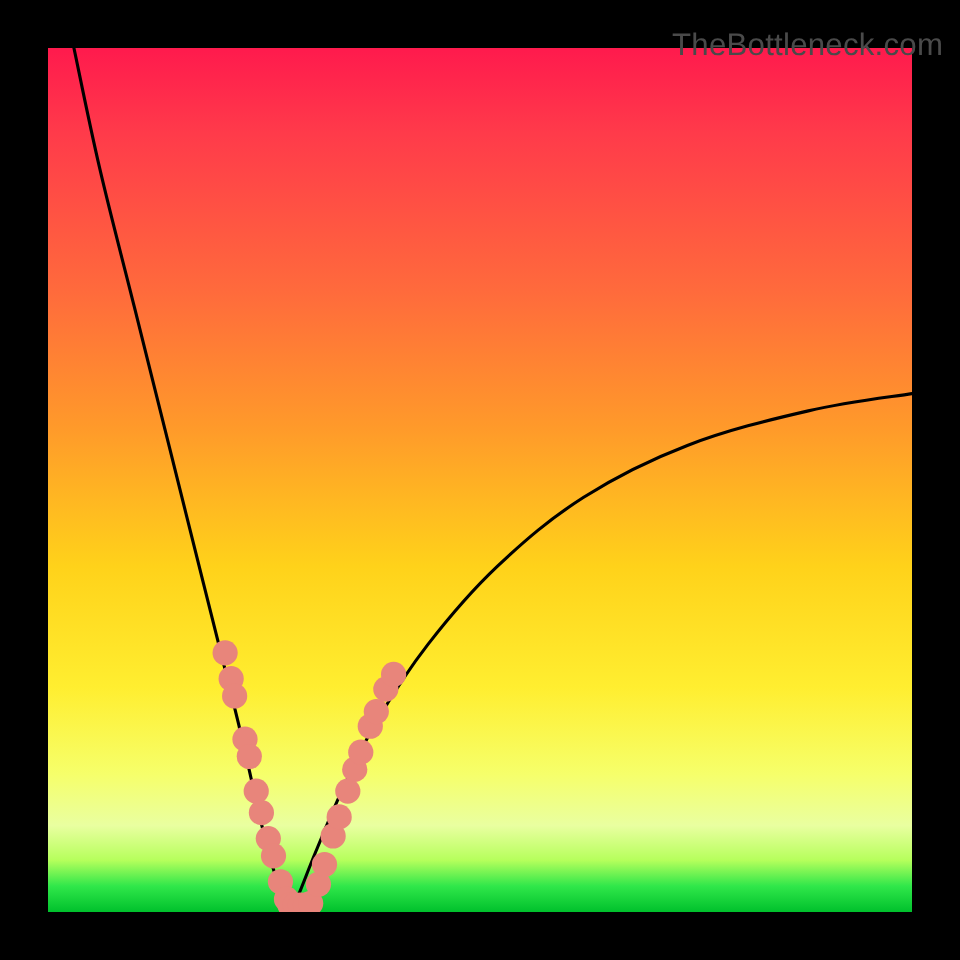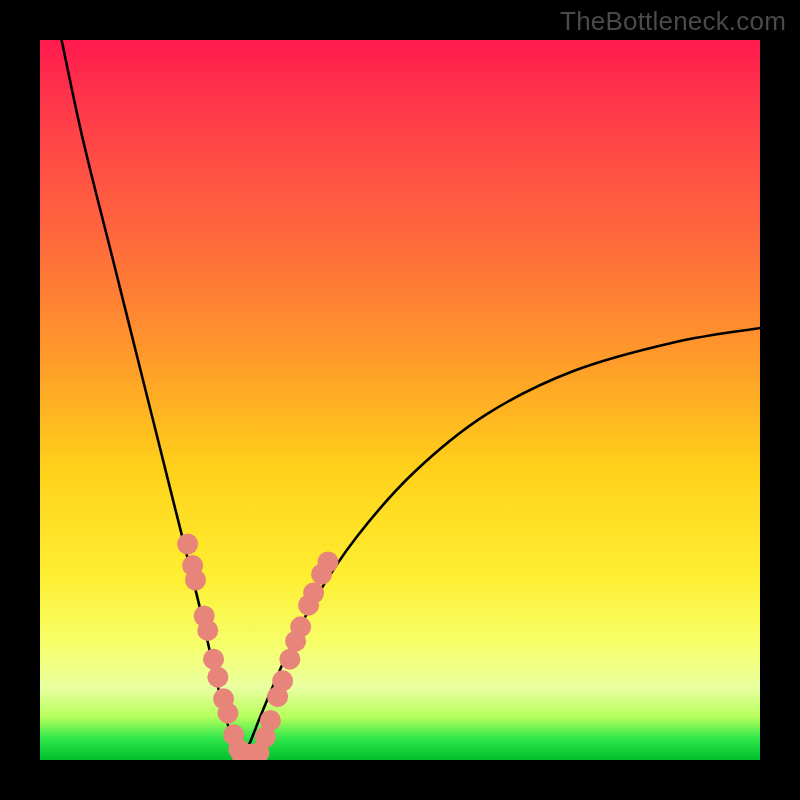--- a/index.html
+++ b/index.html
@@ -41,21 +41,21 @@
   }
   svg.overlay {
     position: absolute;
     left: 40px;
     top: 40px;
     width: 720px;
     height: 720px;
   }
   .watermark {
     position: absolute;
-    top: 6px;
+    top: 22px;
     right: 14px;
     color: #4a4a4a;
     font-size: 26px;
     font-weight: 400;
     letter-spacing: 0.2px;
     user-select: none;
   }
 </style>
 </head>
 <body>

